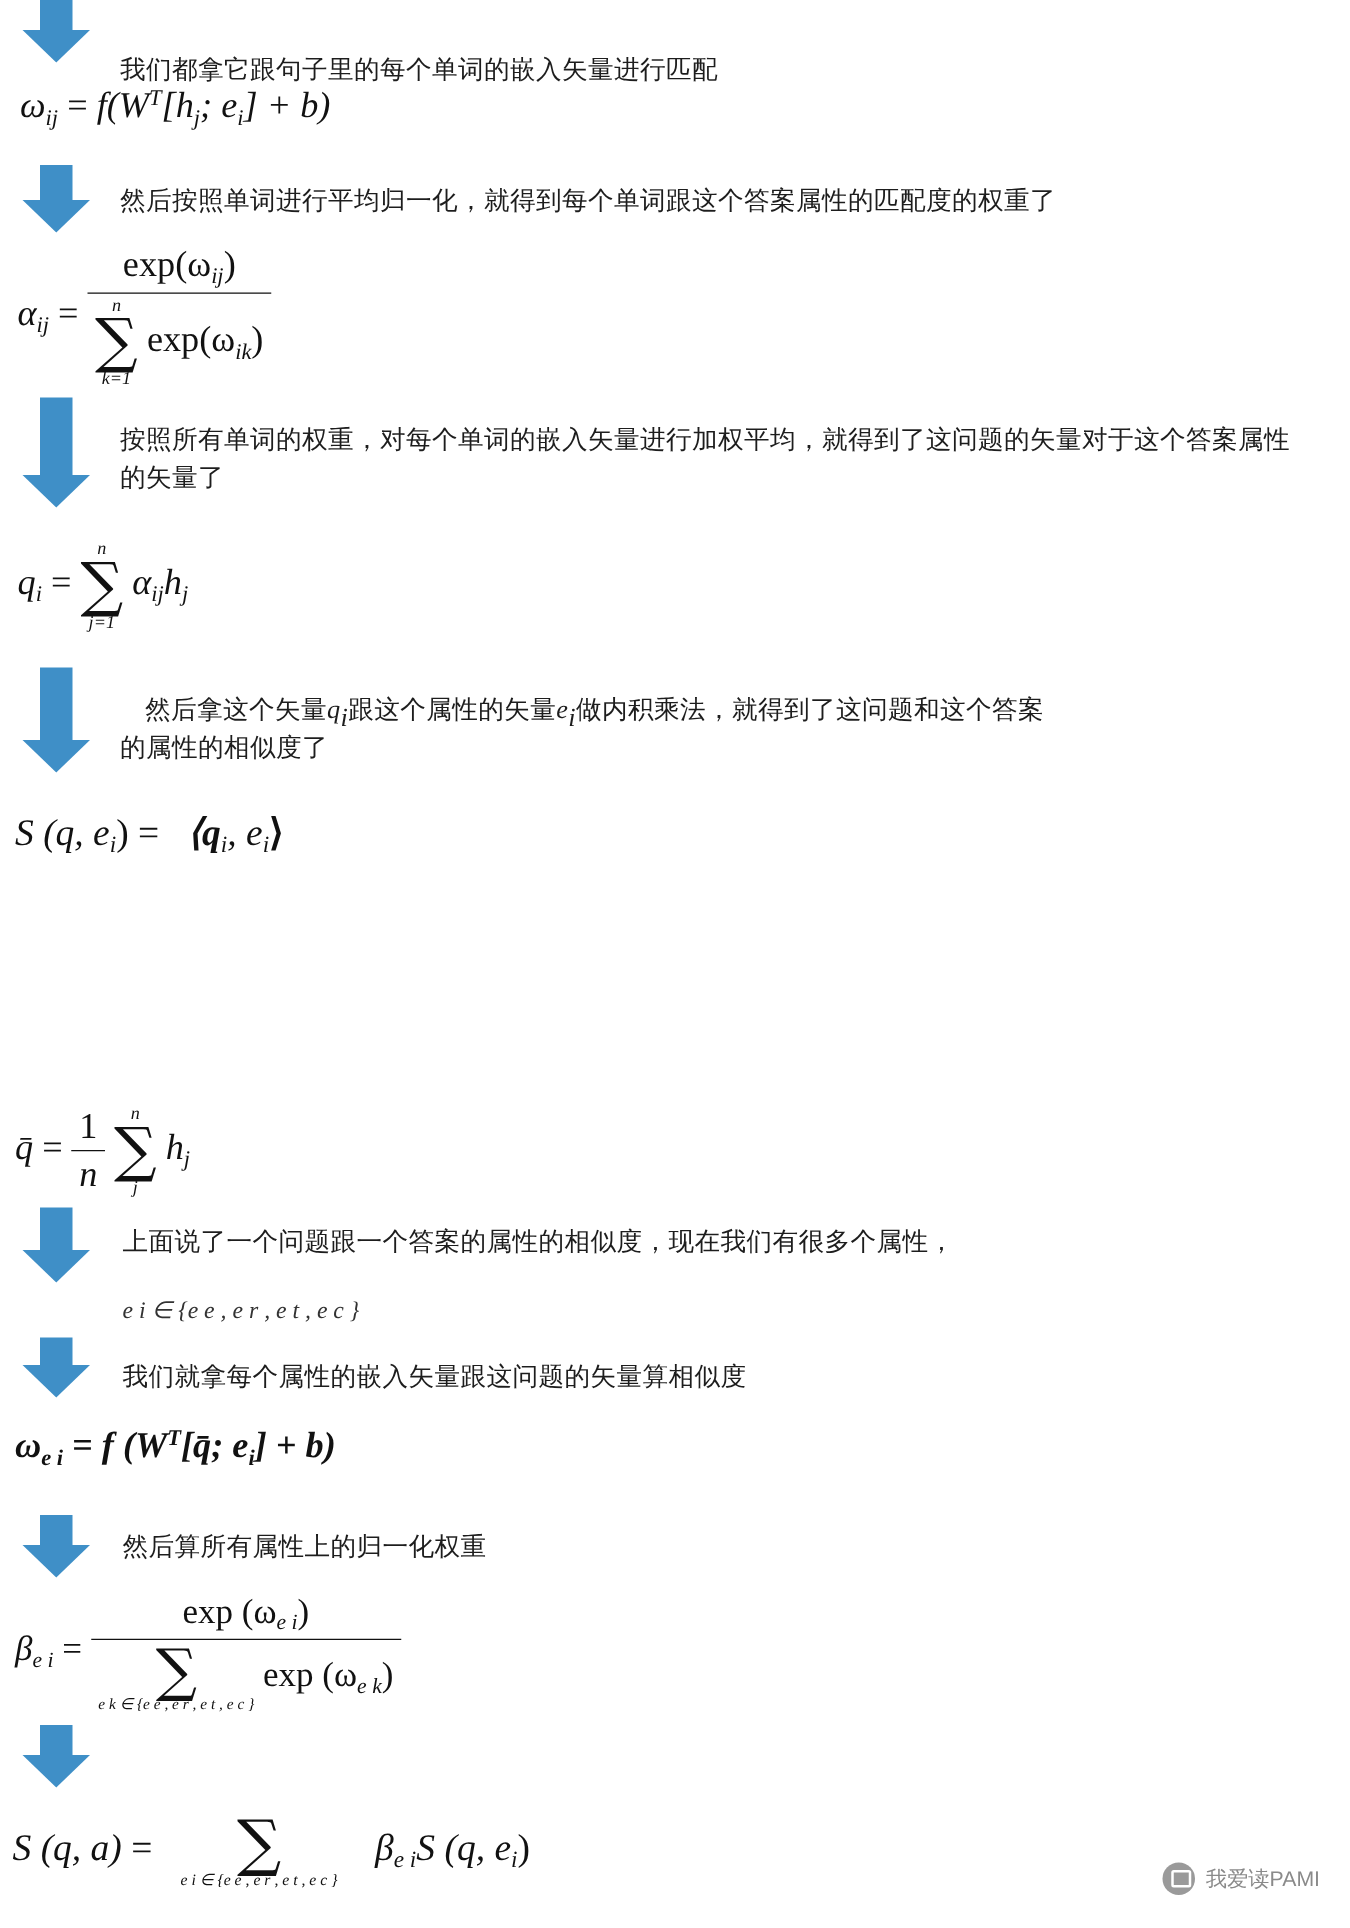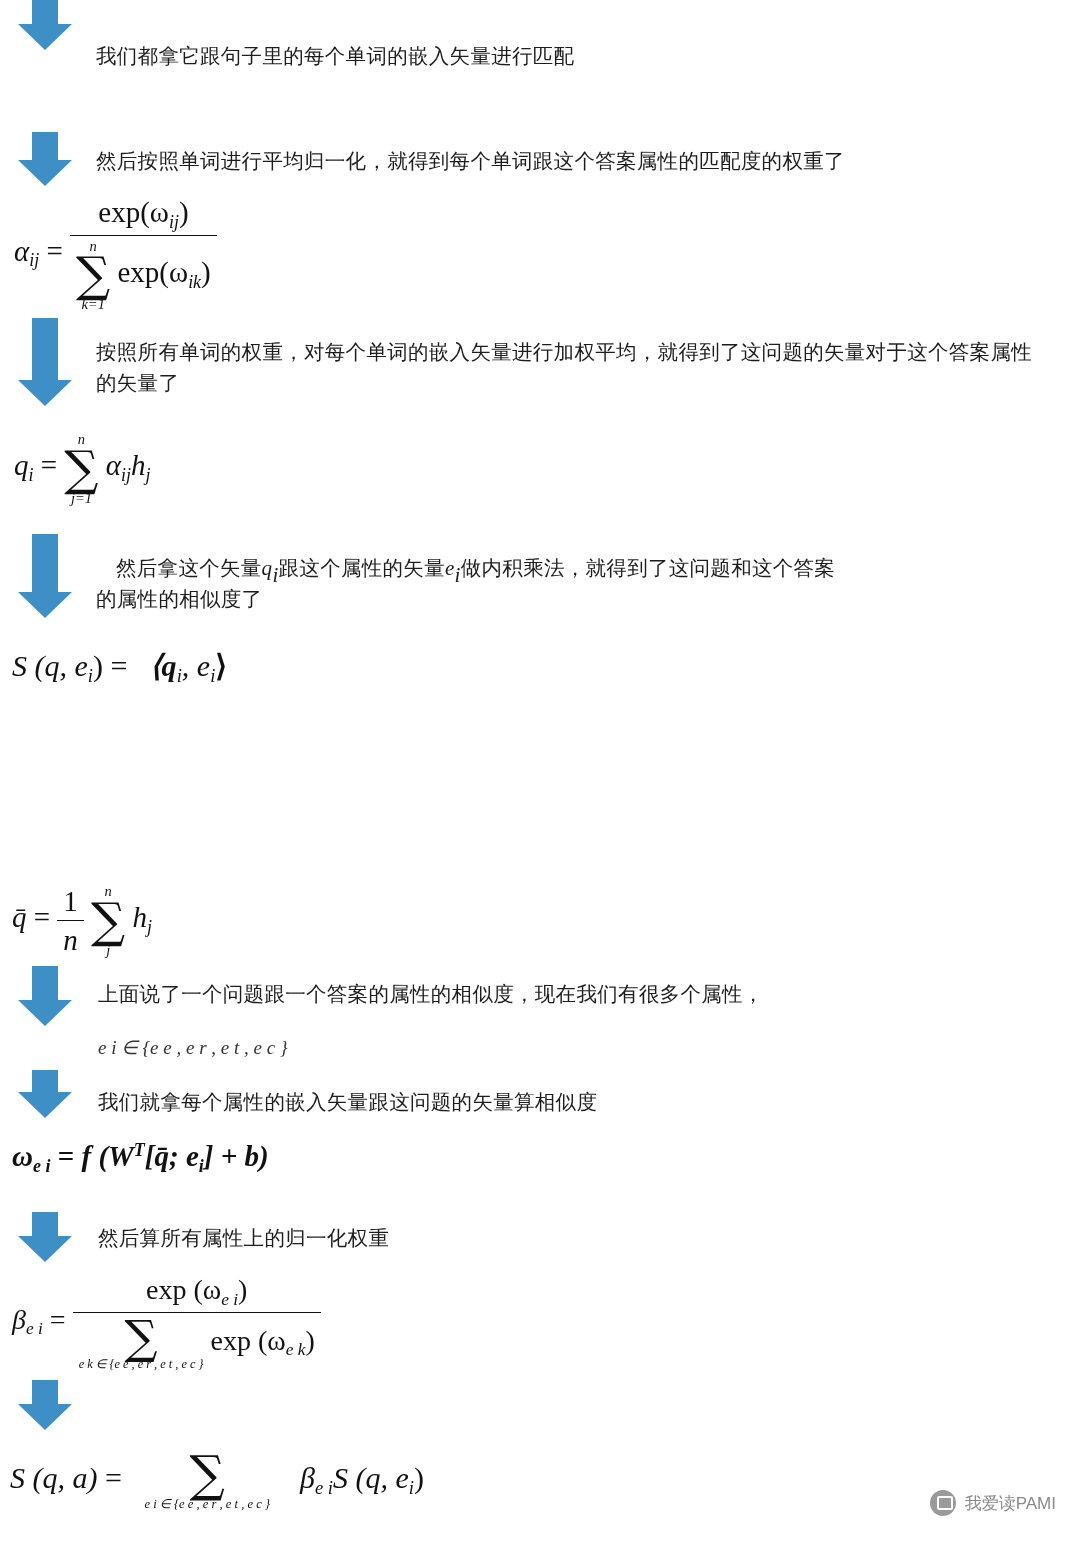--- a/index.html
+++ b/index.html
@@ -145,20 +145,25 @@
 
 <div class="page">
 
   <div class="arrow" style="left:18px; top:0px;">
     <div class="shaft" style="height:24px;"></div>
     <div class="head"></div>
   </div>
 
   <div class="note" style="left:96px; top:18px; width:900px;margin-top:22px;">我们都拿它跟句子里的每个单词的嵌入矢量进行匹配</div>
 
+  <div class="formula" style="left:16px; top:68px; font-size:29px;">
+    <span class="it">ω</span><span class="sub">ij</span>
+    <span>=</span>
+    <span class="it">f(W</span><span class="sup">T</span><span class="it">[h</span><span class="sub">j</span><span class="it">; e</span><span class="sub">i</span><span class="it">] + b)</span>
+  </div>
 
   <div class="arrow" style="left:18px; top:132px;">
     <div class="shaft" style="height:28px;"></div>
     <div class="head"></div>
   </div>
 
   <div class="note" style="left:96px; top:145px; width:970px;">然后按照单词进行平均归一化，就得到每个单词跟这个答案属性的匹配度的权重了</div>
 
   <div class="formula" style="left:14px; top:196px; font-size:29px;">
     <span class="it">α</span><span class="sub">ij</span>

